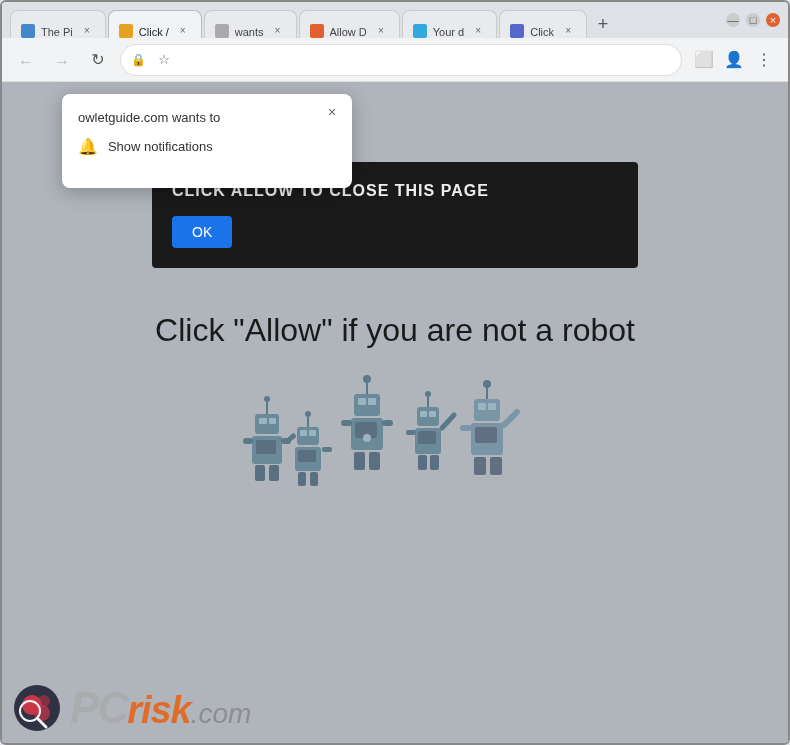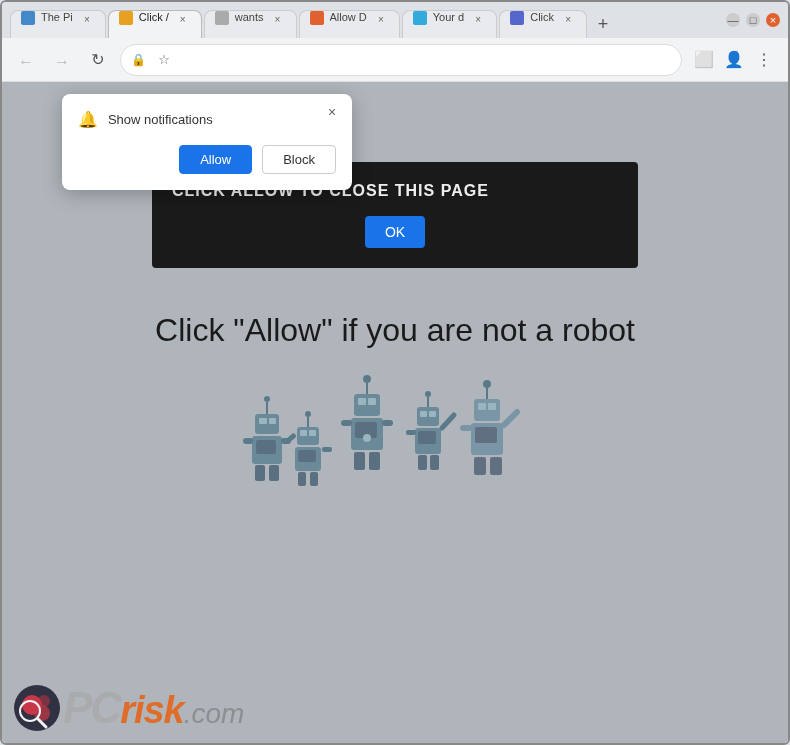--- a/index.html
+++ b/index.html
@@ -37,21 +37,21 @@
       display: flex;
       align-items: flex-end;
       flex: 1;
       height: 100%;
       gap: 2px;
       padding-top: 6px;
     }
 
     .tab {
       display: flex;
-      align-items: flex-start;
+      align-items: flex-end;
       background: #e8eaed;
       border-radius: 8px 8px 0 0;
       padding: 0 10px;
       height: 28px;
       font-size: 11px;
       color: #444;
       gap: 6px;
       min-width: 80px;
       max-width: 140px;
       cursor: pointer;
@@ -307,21 +307,21 @@
     .overlay-text {
       color: #eee;
       font-size: 16px;
       font-weight: bold;
       letter-spacing: 1px;
       text-align: left;
     }
 
     .ok-btn-row {
       display: flex;
-      justify-content: center;
+      justify-content: flex-start;
     }
 
     .ok-btn {
       background: #1a73e8;
       color: #fff;
       border: none;
       border-radius: 4px;
       padding: 8px 20px;
       font-size: 14px;
       cursor: pointer;
@@ -353,21 +353,21 @@
       gap: 6px;
     }
 
     
     .pcrisk-watermark {
       position: absolute;
       bottom: 10px;
       left: 10px;
       display: flex;
       align-items: center;
-      gap: 1px;
+      gap: 8px;
       opacity: 0.85;
       text-align: center;
     }
 
     .pcrisk-logo-icon {
       width: 50px;
       height: 50px;
     }
   </style>
 </head>
@@ -443,27 +443,24 @@
 
     <div class="page-dark-overlay">
       <div class="overlay-text">CLICK ALLOW TO CLOSE THIS PAGE</div>
       <div class="ok-btn-row">
         <button class="ok-btn">OK</button>
       </div>
     </div>
 
     <div class="notification-popup">
       <div class="popup-close">×</div>
+      <div class="popup-title">owletguide.com wants to</div>
       <div class="popup-notification-row">
         <span class="bell-icon">🔔</span>
         <span class="notification-label">Show notifications</span>
-      </div>
-      <div class="popup-buttons">
-        <button class="popup-btn allow">Allow</button>
-        <button class="popup-btn block">Block</button>
       </div>
     </div>
 
     <div class="page-main-text">Click "Allow"   if you are not   a robot</div>
 
     <div class="robots-area">
       <svg width="320" height="160" viewBox="0 0 320 160">
 
         <g transform="translate(10,40)">
 

